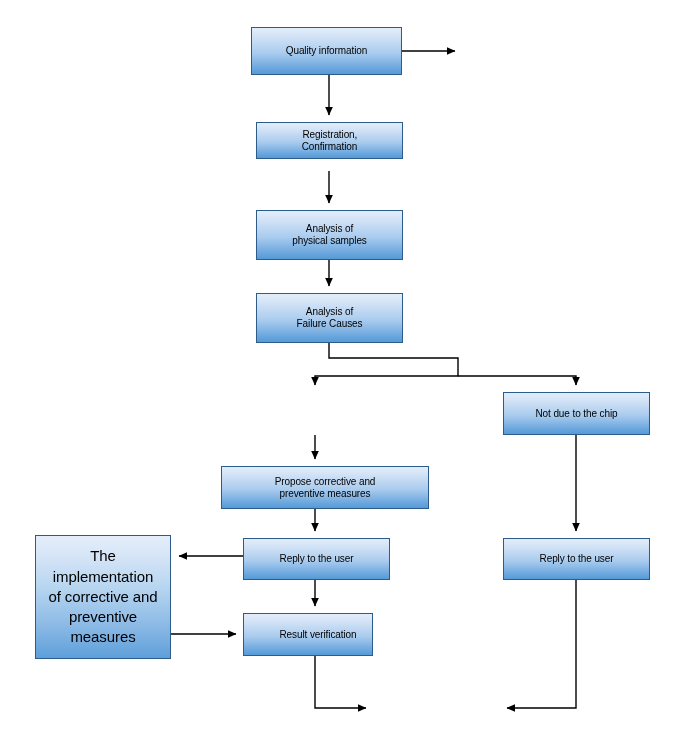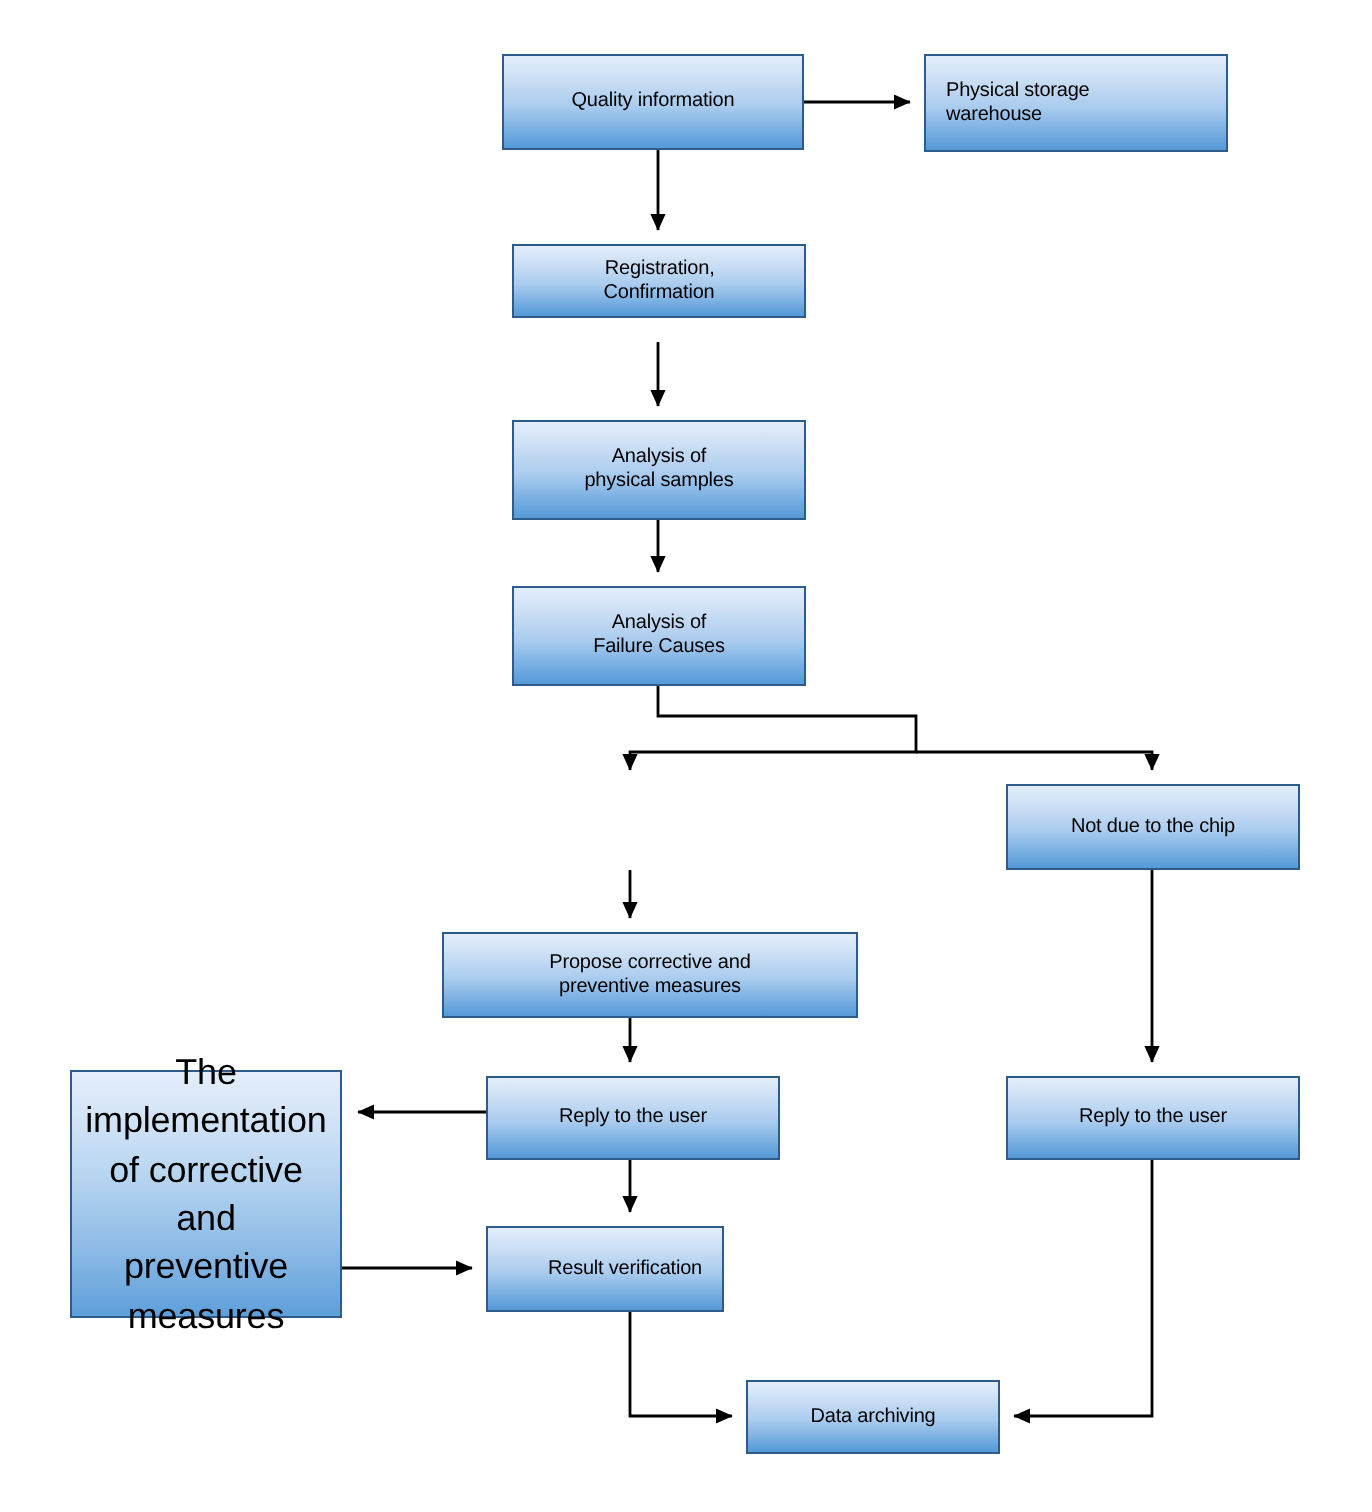--- a/index.html
+++ b/index.html
@@ -34,21 +34,21 @@
     justify-content: center;
     text-align: center;
     font-size: 10px;
     line-height: 1.18;
     padding: 2px 4px;
     white-space: pre-line;
     letter-spacing: -0.1px;
   }
   .node.tall {
     background: linear-gradient(to bottom, #e4eefb 0%, #d8e6f7 14%, #bad7f1 40%, #8dbbe6 72%, #5e9fda 100%);
-    font-size: 18px;
+    font-size: 15px;
     line-height: 1.35;
   }
 </style>
 </head>
 <body>
 
 <div id="canvas">
 
   <svg id="edges" viewBox="0 0 686 756" width="686" height="756" xmlns="http://www.w3.org/2000/svg">
     <defs>
@@ -83,22 +83,20 @@
       <path d="M315,656 L315,708 L366,708" marker-end="url(#ah)"></path>
 
       <path d="M576,435 L576,531" marker-end="url(#ah)"></path>
 
       <path d="M576,580 L576,708 L507,708" marker-end="url(#ah)"></path>
     </g>
   </svg>
 
   <div class="node" style="left:251px; top:27px; width:151px; height:48px;">Quality information</div>
 
-  <div class="node" style="left:462px; top:27px; width:152px; height:49px; justify-content:flex-start; text-align:left; padding-left:10px;">Physical storage
-warehouse</div>
 
   <div class="node" style="left:256px; top:122px; width:147px; height:37px;text-align:right;">Registration,
 Confirmation</div>
 
   <div class="node" style="left:256px; top:210px; width:147px; height:50px;">Analysis of
 physical samples</div>
 
   <div class="node" style="left:256px; top:293px; width:147px; height:50px;">Analysis of
 Failure Causes</div>
 
@@ -109,17 +107,16 @@
 preventive measures</div>
 
   <div class="node" style="left:243px; top:538px; width:147px; height:42px;">Reply to the user</div>
 
   <div class="node" style="left:503px; top:538px; width:147px; height:42px;">Reply to the user</div>
 
   <div class="node tall" style="left:35px; top:535px; width:136px; height:124px;">The implementation
 of corrective and
 preventive measures</div>
 
-  <div class="node" style="left:243px; top:613px; width:119px; height:43px;padding-left:24px;">Result verification</div>
+  <div class="node" style="left:243px; top:613px; width:130px; height:43px;padding-left:24px;">Result verification</div>
 
-  <div class="node" style="left:373px; top:690px; width:127px; height:37px;">Data archiving</div>
 
 </div>
 
 </body></html>

